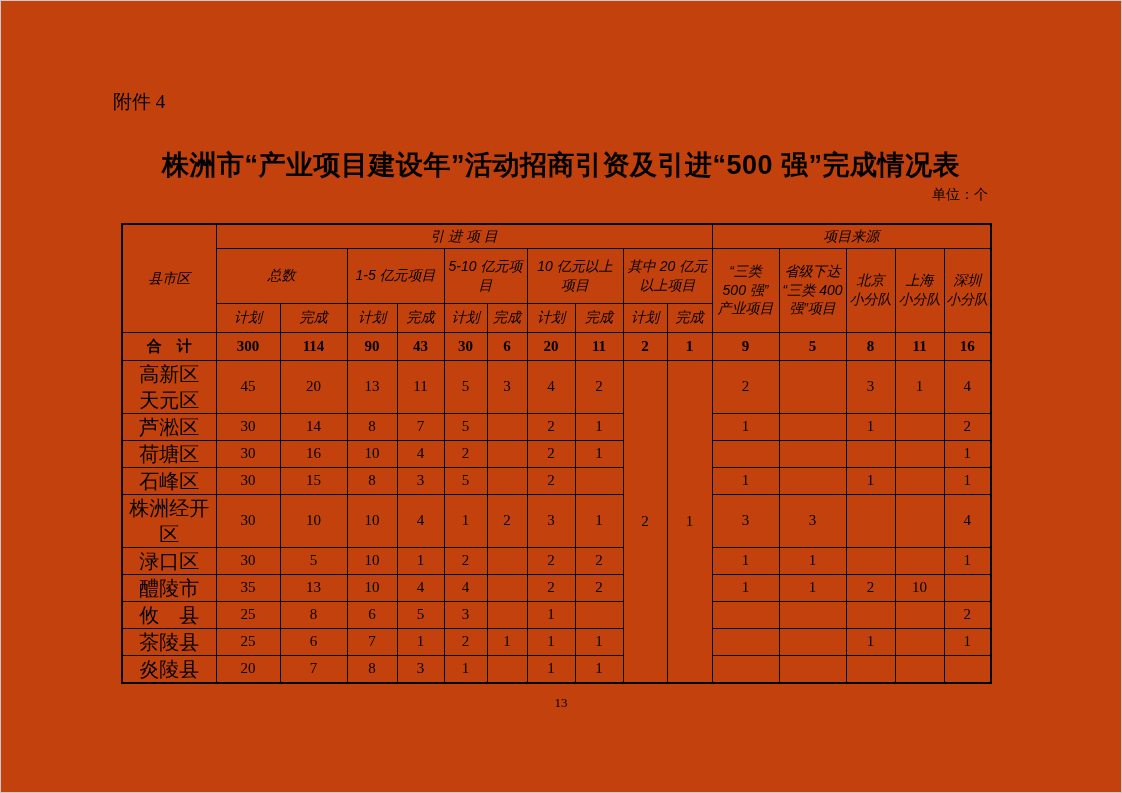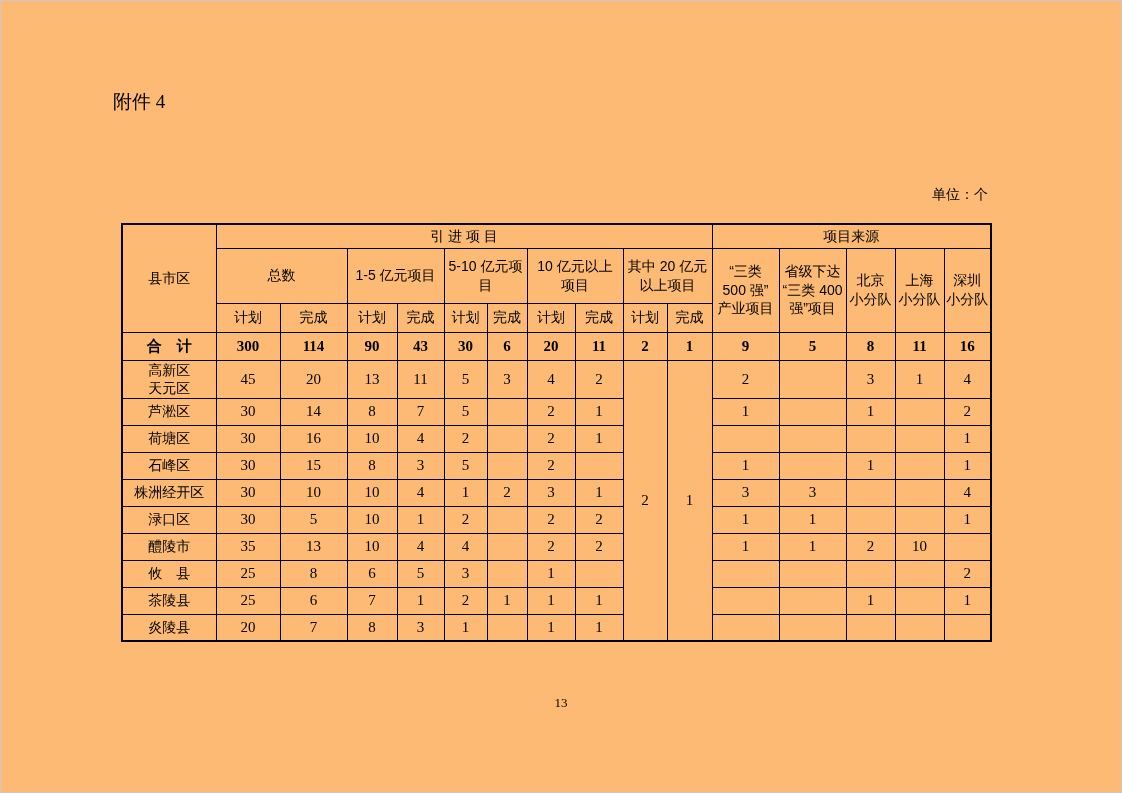--- a/index.html
+++ b/index.html
@@ -1,21 +1,21 @@
 <!DOCTYPE html>
 <html><head>
 <meta charset="utf-8">
 <style>
   * { margin: 0; padding: 0; box-sizing: border-box; }
   html, body { background: #fff; }
   .page {
     position: relative;
     width: 1122px;
     height: 793px;
-    background: #fdba74;
+    background: #c2410c;
     border: 1px solid #c9c9c9;
     overflow: hidden;
     font-family: "Liberation Serif", serif;
     color: #000;
   }
   .attachment {
     position: absolute;
     left: 112px;
     top: 88px;
     font-size: 19px;
@@ -51,24 +51,25 @@
     text-align: center;
     vertical-align: middle;
     padding: 0 1px;
     overflow: hidden;
   }
   .hdr {
     font-family: "Liberation Sans", sans-serif;
     font-size: 14px;
     white-space: pre-line;
     line-height: 1.35;
+    font-style: italic;
   }
   .lbl {
     font-family: "Liberation Sans", sans-serif;
-    font-size: 14px;
+    font-size: 20px;
     white-space: pre-line;
     line-height: 1.3;
   }
   .num {
     font-family: "Liberation Serif", serif;
     font-size: 15px;
   }
   tr.total-row td { font-weight: bold; }
   tr.total-row .lbl { font-size: 15px; }
   .note {
@@ -90,20 +91,21 @@
     font-size: 13px;
   }
 </style>
 </head>
 <body>
 
 <div class="page">
 
   <div class="attachment">附件 4</div>
 
+  <div class="doc-title">株洲市“产业项目建设年”活动招商引资及引进“500 强”完成情况表</div>
 
   <div class="unit">单位：个</div>
 
   <table class="main">
     <colgroup>
       <col style="width:94px">
         <col style="width:64px">
         <col style="width:67px">
       <col style="width:50px">
         <col style="width:47px">

